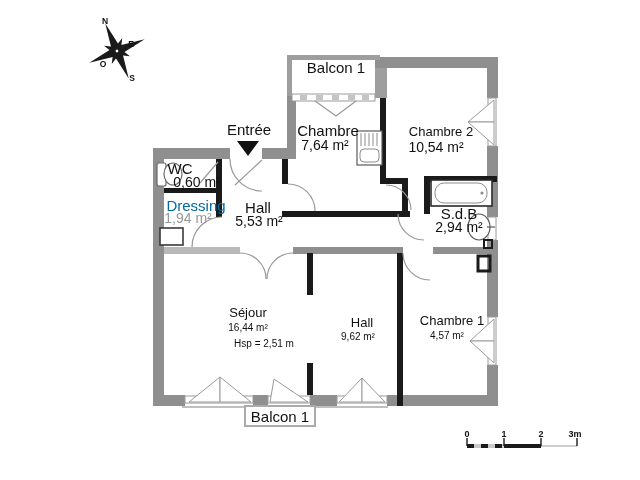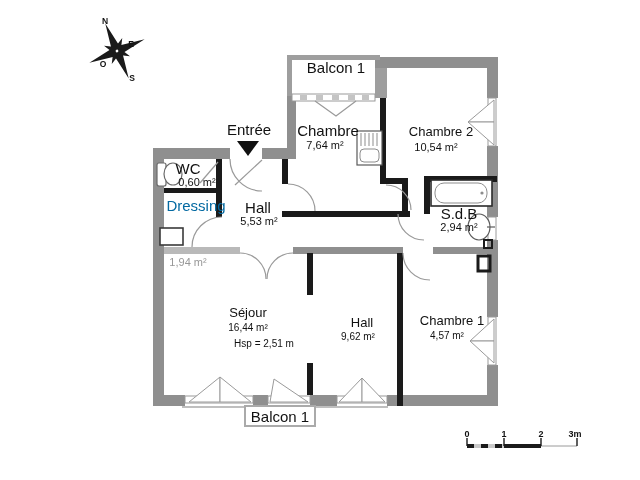--- a/index.html
+++ b/index.html
@@ -3,24 +3,24 @@
 <meta charset="utf-8">
 <style>
   html,body{margin:0;padding:0;background:#fff;}
   .stage{position:relative;width:640px;height:480px;background:#ffffff;overflow:hidden;
          font-family:"Liberation Sans",sans-serif;}
   svg.plan{position:absolute;left:0;top:0;}
   .lbl{position:absolute;transform:translate(-50%,-50%);color:#111;white-space:nowrap;
        font-family:"Liberation Sans",sans-serif;line-height:1;}
   .name{font-size:15px;}
   .name-lg{font-size:13px;}
-  .area{font-size:11px;}
+  .area{font-size:14px;}
   .sub{font-size:10px;}
   .muted{color:#0369a1;}
-  .muted2{color:#979797;margin-top:44px;}
+  .muted2{color:#979797;}
   .compass-letter{font-size:8.5px;font-weight:bold;}
   .scale-num{font-size:9px;font-weight:bold;}
   .entry-arrow{position:absolute;left:237px;top:141px;width:0;height:0;
     border-left:11px solid transparent;border-right:11px solid transparent;
     border-top:15px solid #111;}
 </style>
 </head>
 <body>
 
 <div class="stage">
@@ -165,21 +165,21 @@
   </g>
 </svg>
 
 <div class="lbl name" style="left:336px;top:67px">Balcon 1</div>
 <div class="lbl name" style="left:328px;top:130px">Chambre</div>
 <div class="lbl area" style="left:325px;top:145px">7,64 m²</div>
 <div class="lbl name-lg" style="left:441px;top:131px">Chambre 2</div>
 <div class="lbl area" style="left:436px;top:147px">10,54 m²</div>
 <div class="lbl name" style="left:249px;top:129px">Entrée</div>
 <div class="entry-arrow"></div>
-<div class="lbl name" style="left:188px;top:168px">WC</div>
+<div class="lbl name" style="left:180px;top:168px">WC</div>
 <div class="lbl area" style="left:197px;top:182px">0,60 m²</div>
 <div class="lbl name muted" style="left:196px;top:205px">Dressing</div>
 <div class="lbl area muted2" style="left:188px;top:218px">1,94 m²</div>
 <div class="lbl name" style="left:258px;top:207px">Hall</div>
 <div class="lbl area" style="left:259px;top:221px">5,53 m²</div>
 <div class="lbl name" style="left:459px;top:213px">S.d.B</div>
 <div class="lbl area" style="left:459px;top:227px">2,94 m²</div>
 <div class="lbl name-lg" style="left:248px;top:312px">Séjour</div>
 <div class="lbl sub" style="left:248px;top:328px">16,44 m²</div>
 <div class="lbl sub" style="left:264px;top:344px">Hsp = 2,51 m</div>

